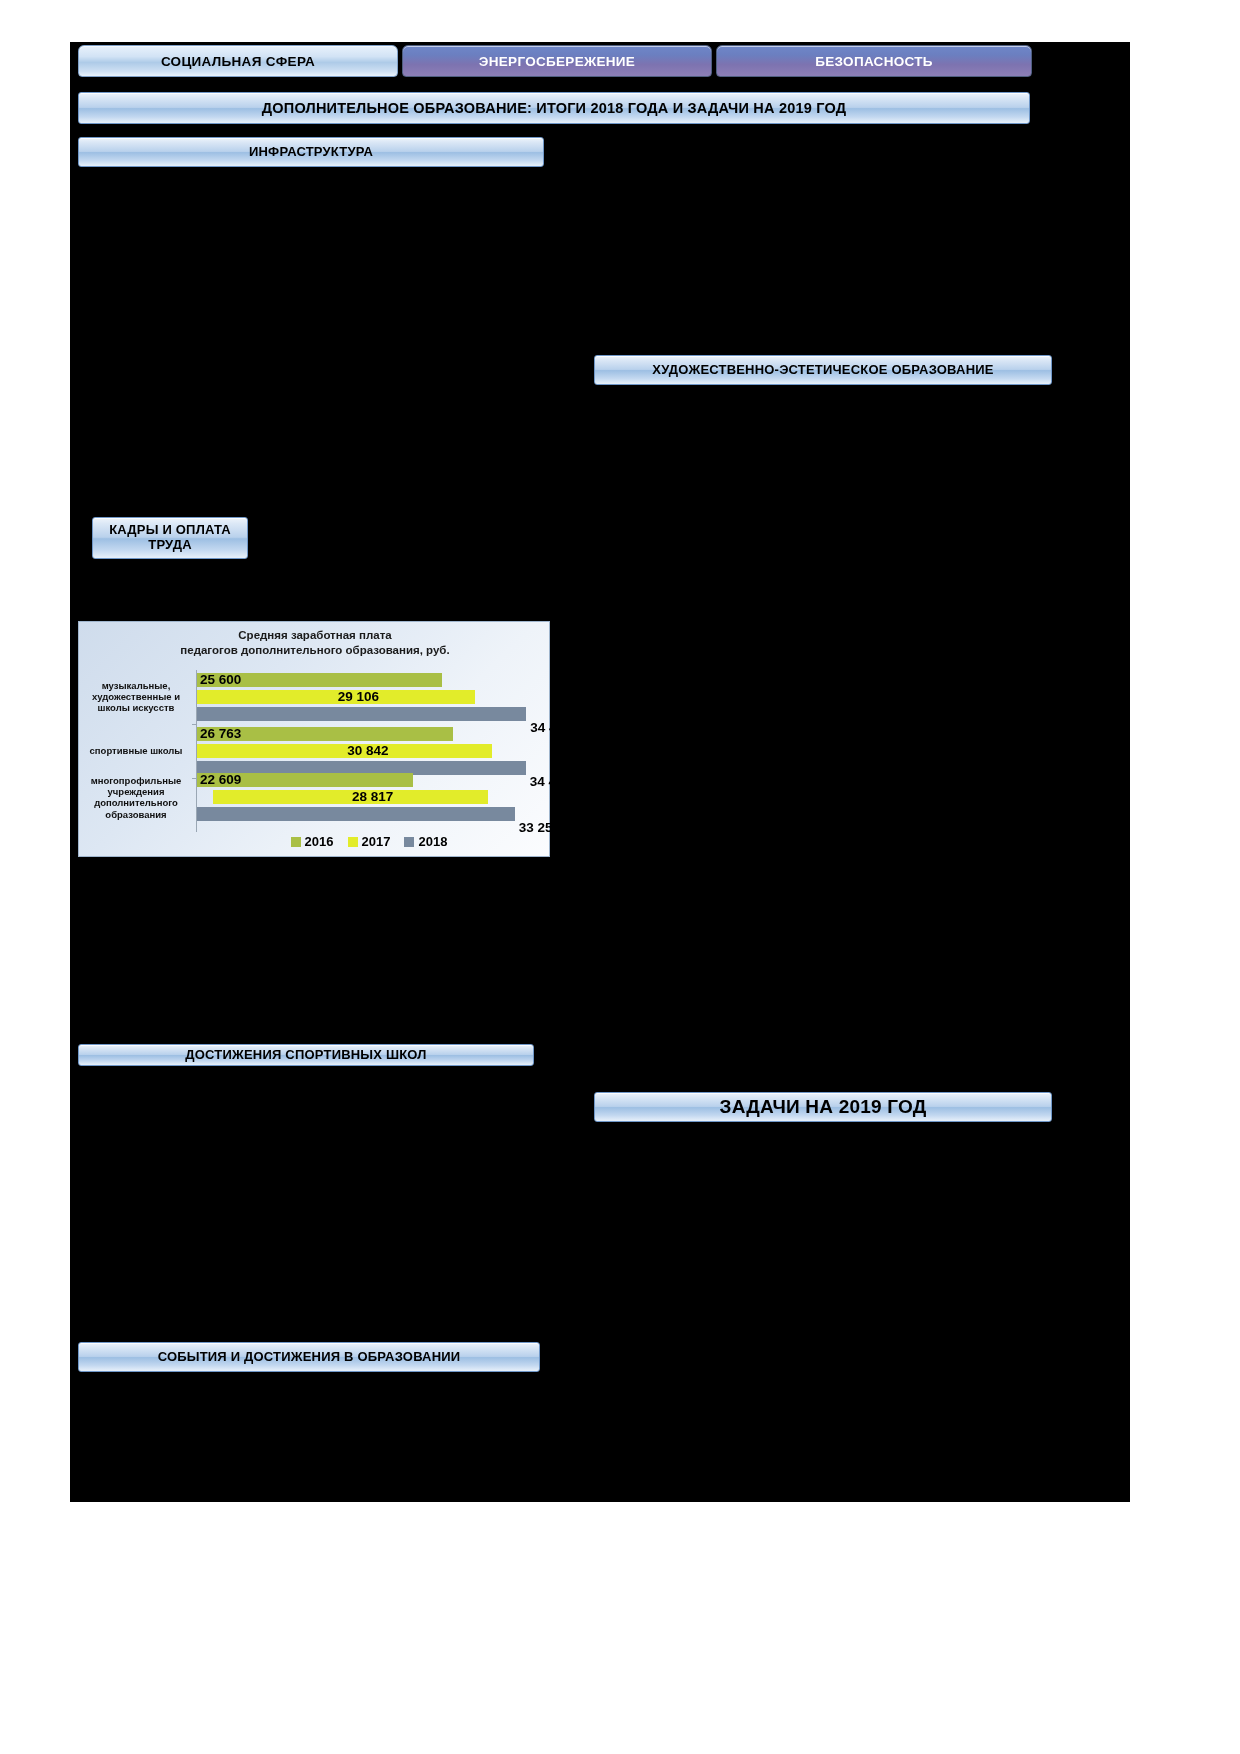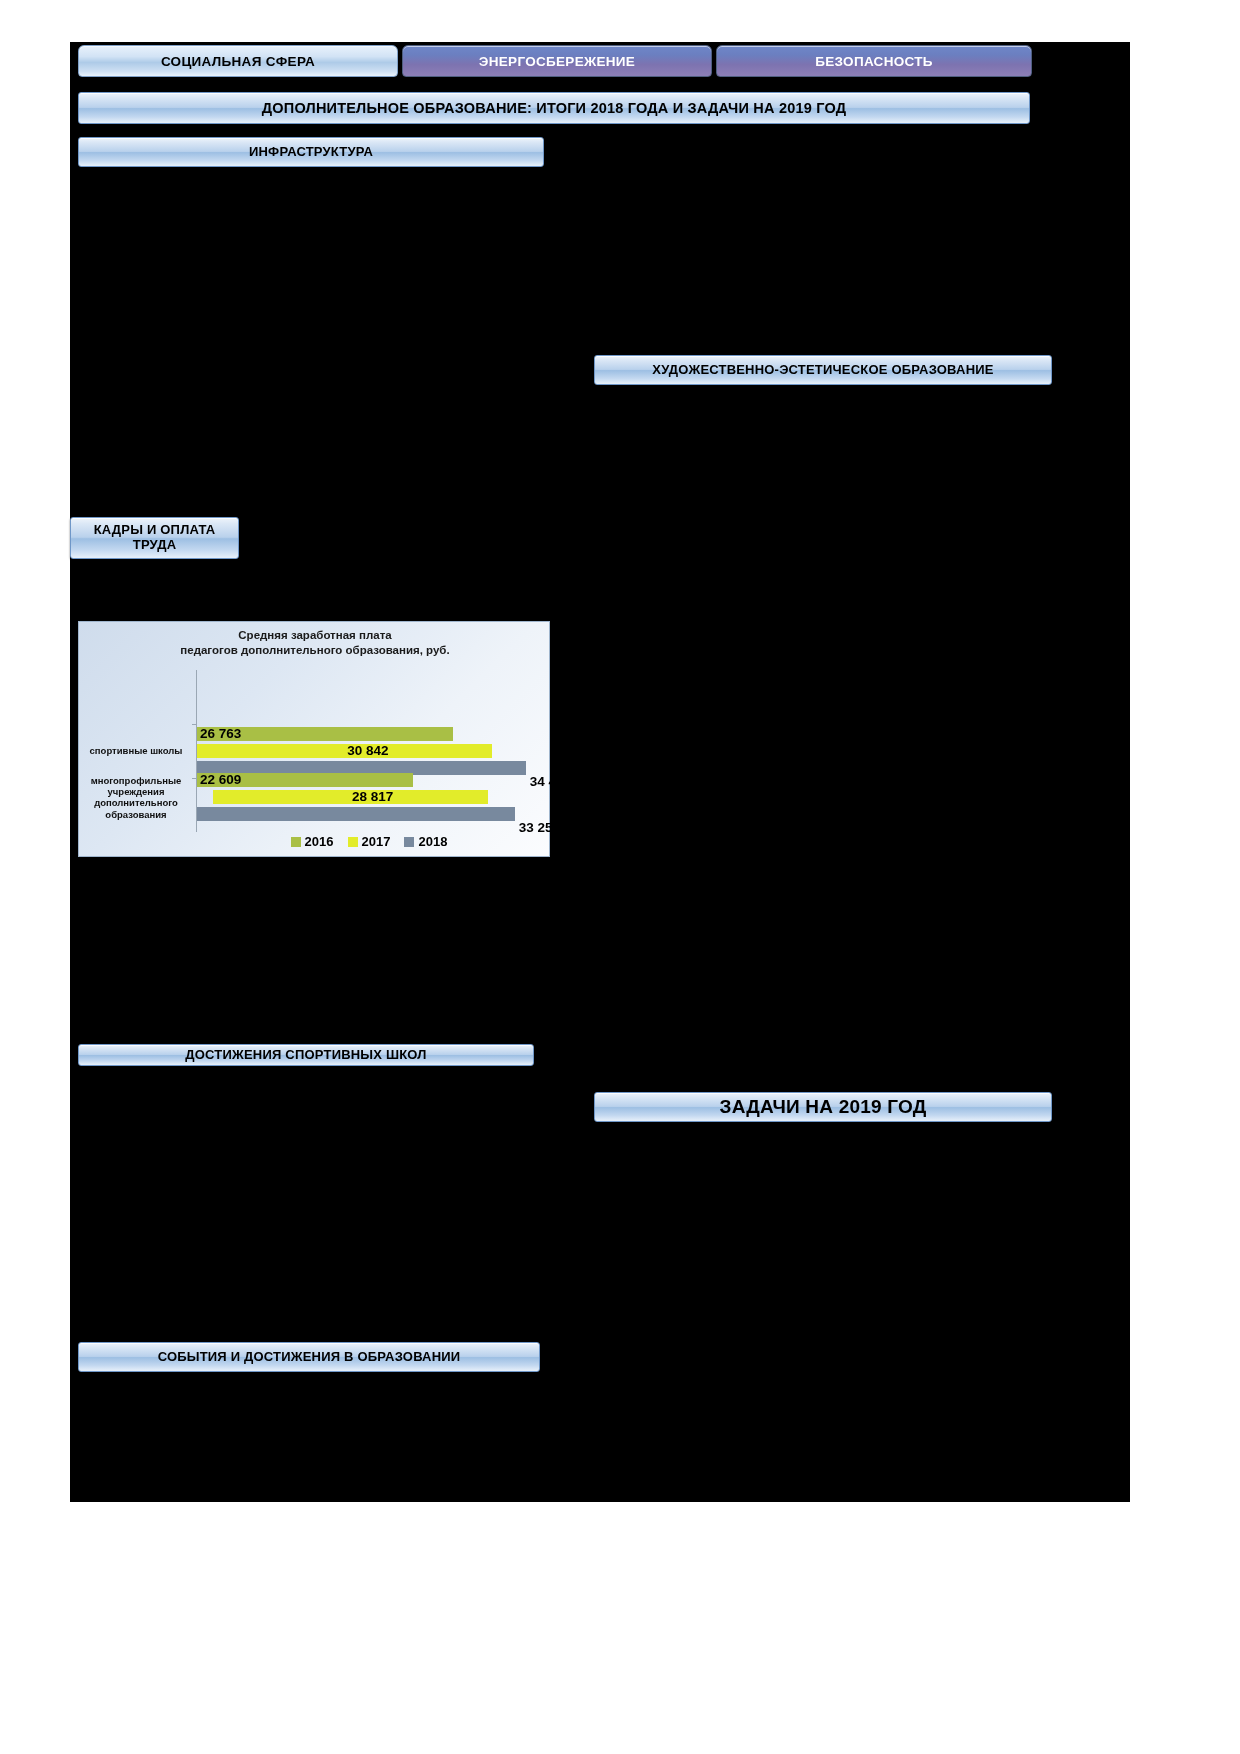--- a/index.html
+++ b/index.html
@@ -94,21 +94,21 @@
 
   
   #main-title {
     left: 8px; top: 50px; width: 952px; height: 32px;
     font-size: 14.5px;
   }
 
   
   #sec-infra        { left: 8px;   top: 95px;   width: 466px; height: 30px; font-size: 13px; }
   #sec-art          { left: 524px; top: 313px;  width: 458px; height: 30px; font-size: 13px; }
-  #sec-staff        { left: 0;   top: 475px;  width: 169px; height: 42px; font-size: 13px; }
+  #sec-staff        { left: 22px;   top: 475px;  width: 156px; height: 42px; font-size: 13px; }
   #sec-sport        { left: 8px;   top: 1002px; width: 456px; height: 22px; font-size: 13px; }
   #sec-tasks        { left: 524px; top: 1050px; width: 458px; height: 30px; font-size: 19px; }
   #sec-events       { left: 8px;   top: 1300px; width: 462px; height: 30px; font-size: 13px; }
 
   
   #chart-card {
     position: absolute;
     left: 8px;
     top: 579px;
     width: 472px;
@@ -251,20 +251,35 @@
       <span>Средняя заработная плата</span>
       <span class="t2">педагогов дополнительного образования, руб.</span>
     </div>
 
     <div id="cat-axis">
         <div class="tick" style="top: 54px;"></div>
         <div class="tick" style="top: 108px;"></div>
       </div>
 
     <div id="plot">
+        <div class="cat-group" style="top: 0px; height: 54px;">
+          <div class="cat-label">музыкальные, художественные и школы искусств</div>
+          <div class="bar-row" style="position: absolute; top: 3px; height: 14px; left: 0px; width: 344px;">
+            <div class="bar y2016" style="width: 244.622px; background: rgb(169, 191, 69);"></div>
+            <div class="bar-label" style="left: 3px;">25 600</div>
+          </div>
+          <div class="bar-row" style="position: absolute; top: 20px; height: 14px; left: 0px; width: 344px;">
+            <div class="bar y2017" style="width: 278.124px; background: rgb(226, 236, 42);"></div>
+            <div class="bar-label" style="left: 161.312px; transform: translate(-50%, -52%);">29 106</div>
+          </div>
+          <div class="bar-row" style="position: absolute; top: 37px; height: 14px; left: 0px; width: 344px;">
+            <div class="bar y2018" style="width: 329.265px; background: rgb(120, 137, 158);"></div>
+            <div class="bar-label" style="left: 333.265px; top: 150%;">34 458</div>
+          </div>
+        </div>
         <div class="cat-group" style="top: 54px; height: 54px;">
           <div class="cat-label">спортивные школы</div>
           <div class="bar-row" style="position: absolute; top: 3px; height: 14px; left: 0px; width: 344px;">
             <div class="bar y2016" style="width: 255.735px; background: rgb(169, 191, 69);"></div>
             <div class="bar-label" style="left: 3px;">26 763</div>
           </div>
           <div class="bar-row" style="position: absolute; top: 20px; height: 14px; left: 0px; width: 344px;">
             <div class="bar y2017" style="width: 294.712px; background: rgb(226, 236, 42);"></div>
             <div class="bar-label" style="left: 170.933px; transform: translate(-50%, -52%);">30 842</div>
           </div>

